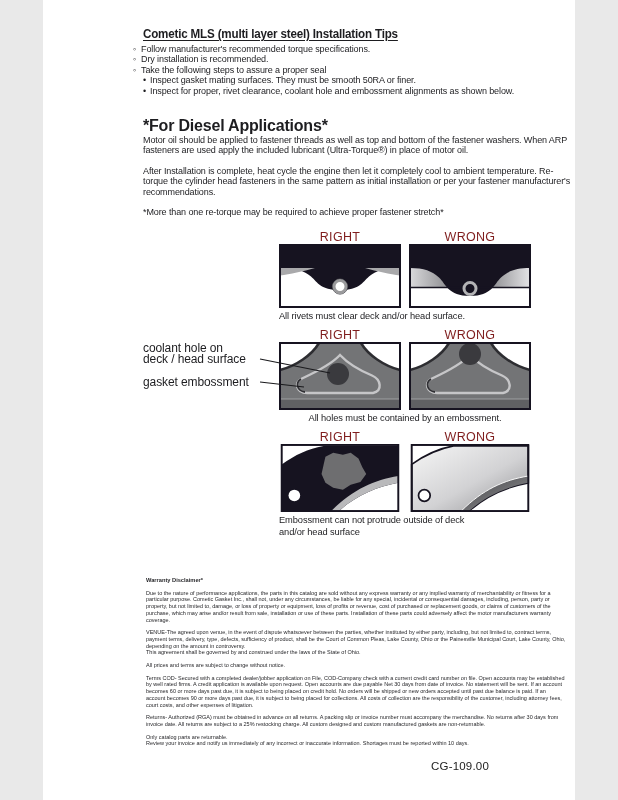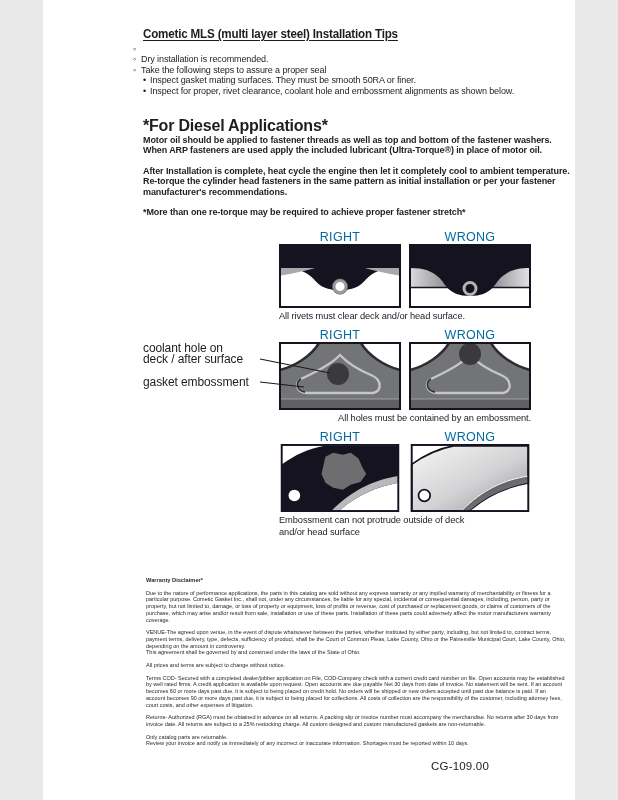--- a/index.html
+++ b/index.html
@@ -13,54 +13,55 @@
     font-size:12.5px;font-weight:bold;letter-spacing:-0.2px;
     text-decoration:underline;text-underline-offset:2px;
     transform:scaleX(0.93);transform-origin:left top;white-space:nowrap;
   }
   .bullets{position:absolute;left:90px;top:44px;width:470px;font-size:9px;line-height:10.4px;letter-spacing:-0.1px;}
   .b{display:flex;}
   .mk{width:8px;flex:0 0 8px;text-align:left;}
   .b.sub{margin-left:10px;}
   .b.sub .mk{width:7px;flex:0 0 7px;}
   .diesel-head{position:absolute;left:100px;top:117px;margin:0;font-size:16px;font-weight:bold;letter-spacing:-0.2px;}
-  .body-p{position:absolute;left:100px;margin:0;font-size:9px;line-height:10.3px;letter-spacing:-0.1px;width:430px;font-weight:bold;}
+  .body-p{position:absolute;left:100px;margin:0;font-size:9px;line-height:10.3px;letter-spacing:-0.1px;width:430px;}
   .p1{top:135px;}
   .p2{top:166px;}
   .note{top:207px;width:460px;}
   .diag-row{position:absolute;left:236px;width:252px;}
   .row1{top:230px;}
   .row2{top:328px;}
   .row3{top:430px;}
   .diag-labels{display:flex;gap:8px;height:14px;}
-  .diag-labels div{flex:1;text-align:center;font-size:12.5px;letter-spacing:0.3px;color:#0369a1;}
+  .diag-labels div{flex:1;text-align:center;font-size:12.5px;letter-spacing:0.3px;color:#7f1d1d;}
   .diag-boxes{display:flex;gap:8px;}
   .diag-boxes svg{display:block;}
   .caption{font-size:9.3px;line-height:11.5px;letter-spacing:-0.1px;margin-top:3px;}
-  .caption.center{text-align:right;}
+  .caption.center{text-align:center;}
   .callout{position:absolute;width:115px;left:100px;text-align:left;font-size:12px;line-height:10.5px;letter-spacing:-0.1px;}
   .co1{top:343px;}
   .co2{top:377px;}
   .leaders{position:absolute;left:213px;top:352px;pointer-events:none;}
   .warranty{position:absolute;left:103px;top:577px;width:420px;font-size:5.5px;line-height:6.7px;color:#28282b;}
   .w-head{font-weight:bold;margin:0 0 6px 0;font-size:5.7px;}
   .wp{margin:0 0 6px 0;}
   .wp.tight{margin-bottom:0;}
   .footer-code{position:absolute;left:388px;top:760px;font-size:11.5px;letter-spacing:0.2px;color:#222;}
 </style>
 </head>
 <body>
 
 <div class="page">
 
   <h1 class="title">Cometic MLS (multi layer steel) Installation Tips</h1>
 
   <div class="bullets">
     <div class="b">
       <span class="mk">◦</span>
+      <span>Follow manufacturer's recommended torque specifications.</span>
     </div>
     <div class="b">
       <span class="mk">◦</span>
       <span>Dry installation is recommended.</span>
     </div>
     <div class="b">
       <span class="mk">◦</span>
       <span>Take the following steps to assure a proper seal</span>
     </div>
     <div class="b sub">
@@ -144,21 +145,21 @@
         <path d="M26,50 C18,49 16,41 22,37" fill="none" stroke="#2f2f33" stroke-width="1.8"></path>
         <circle cx="61" cy="12" r="11" fill="#3a3a3e"></circle>
         <rect x="1" y="1" width="120" height="66" fill="none" stroke="#161320" stroke-width="2"></rect>
       </svg>
     </div>
     <div class="caption center">All holes must be contained by an embossment.</div>
   </div>
 
   <div class="callout co1">
     <div>coolant hole on</div>
-    <div>deck / after surface</div>
+    <div>deck / head surface</div>
   </div>
   <div class="callout co2">gasket embossment</div>
   <svg class="leaders" width="92" height="44" viewBox="0 0 92 44">
     <line x1="4" y1="7" x2="74" y2="21" stroke="#1a1a1d" stroke-width="1.1"></line>
     <line x1="4" y1="30" x2="48" y2="35" stroke="#1a1a1d" stroke-width="1.1"></line>
   </svg>
 
   <div class="diag-row row3">
     <div class="diag-labels">
       <div>RIGHT</div>

